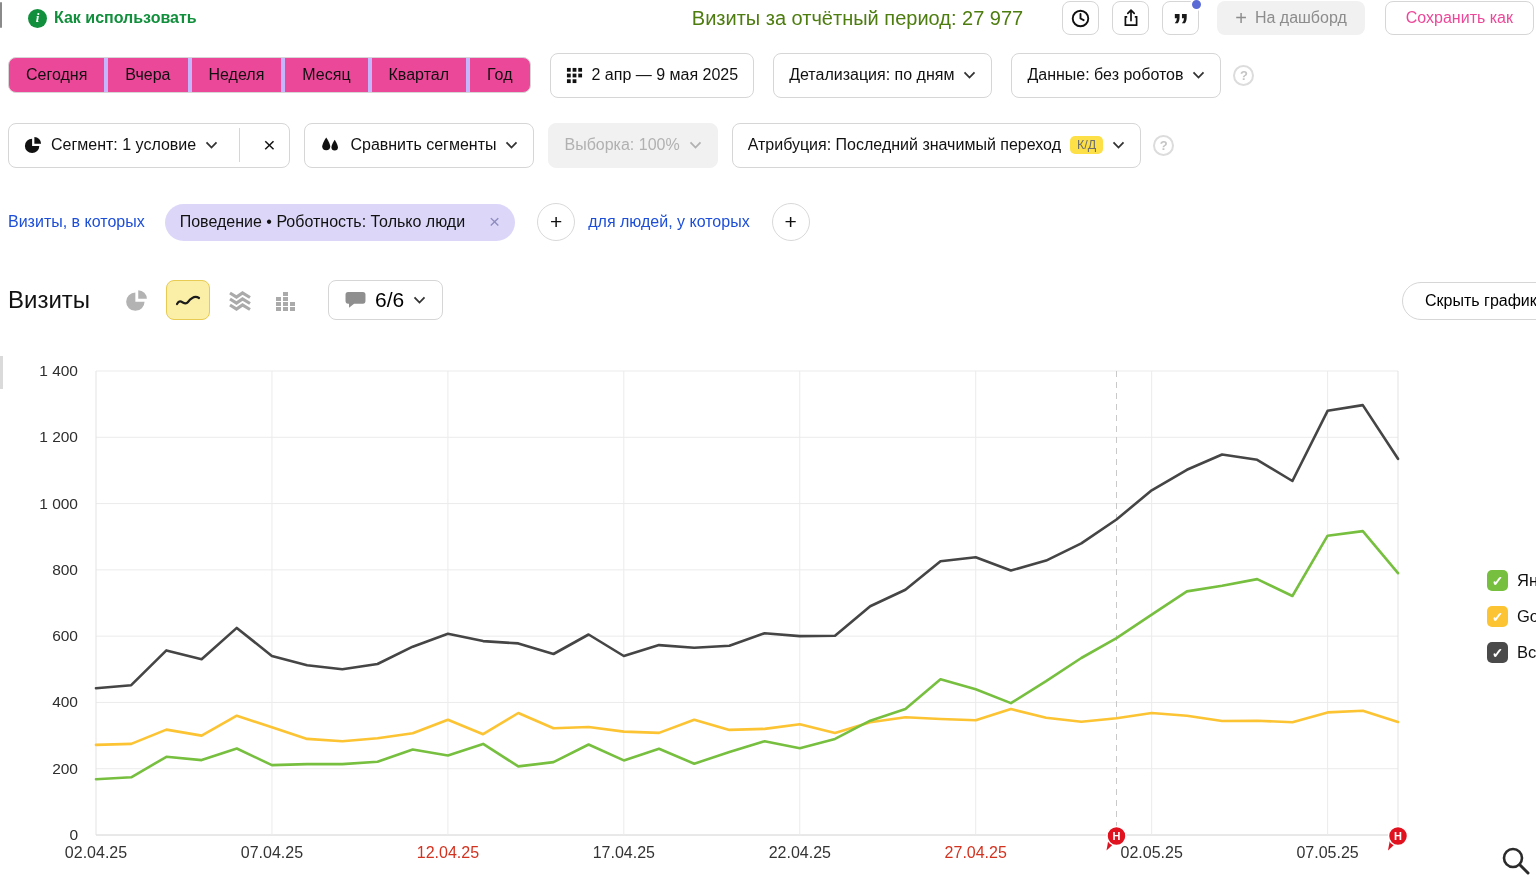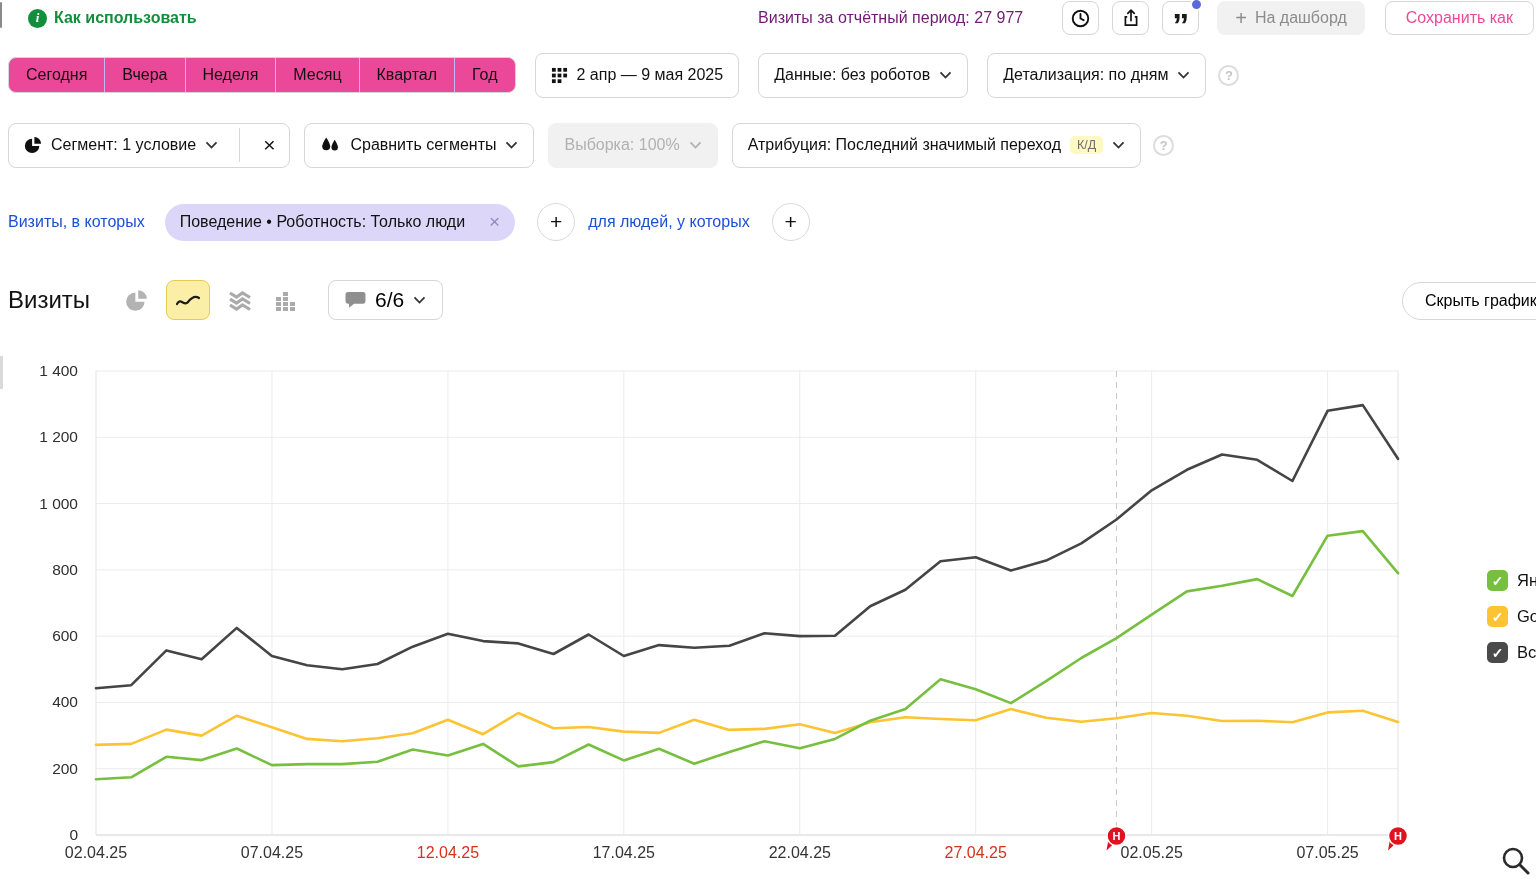--- a/index.html
+++ b/index.html
@@ -11,41 +11,41 @@
   .row1 { top:0; left:10px; right:2px; height:36px; }
   .row2 { top:57px; left:8px; height:36px; }
   .row3 { top:127px; left:8px; height:36px; }
   .row4 { top:203px; left:8px; height:38px; }
   .row5 { top:279px; left:8px; height:42px; }
 
   h1 { font-size:28px; font-weight:400; margin:0; white-space:nowrap; }
   .howto { display:flex; align-items:center; gap:7px; margin-left:18px; color:#118f3c; font-weight:700; font-size:16px; cursor:pointer; white-space:nowrap; }
   .info-ic { width:19px; height:19px; border-radius:50%; background:#118f3c; color:#fff; font-family:"Liberation Serif",serif; font-style:italic; font-weight:700; font-size:13px; display:flex; align-items:center; justify-content:center; }
   .spacer { flex:1; }
-  .period { color:#701a75; font-size:16px; margin-right:26px; white-space:nowrap; }
+  .period { color:#4d7c0f; font-size:20px; margin-right:26px; white-space:nowrap; }
   .icbtn { width:37px; height:34px; border:1px solid #d6d6d6; border-radius:8px; background:#fff; display:flex; align-items:center; justify-content:center; margin-left:13px; cursor:pointer; position:relative; padding:0; }
   .quote-glyph { font-size:34px; font-weight:700; color:#191919; line-height:8px; padding-top:14px; }
   .blue-dot { position:absolute; top:-4px; right:-5px; width:13px; height:13px; border-radius:50%; background:#5b6bd5; border:2px solid #fff; }
   .dashbtn { margin-left:18px; height:34px; background:#f1f1f1; border:none; border-radius:8px; padding:0 18px; color:#8c8c8c; font-size:16px; display:flex; align-items:center; gap:8px; cursor:pointer; white-space:nowrap; }
   .dashbtn .plus { font-size:20px; line-height:16px; }
   .savebtn { margin-left:20px; height:34px; border:1px solid #d6d6d6; border-radius:8px; background:#fff; padding:0 20px; font-size:16px; color:#ec4899; cursor:pointer; white-space:nowrap; }
 
   .presets { display:flex; border:1px solid #d6d6d6; border-radius:8px; overflow:hidden; height:36px; background:#ec4899; }
-  .preset { padding:0 17px; display:flex; align-items:center; font-size:16px; border-left:1px solid #c4b5fd; cursor:pointer; white-space:nowrap; }
+  .preset { padding:0 17px; display:flex; align-items:center; font-size:16px; border-left:4px solid #c4b5fd; cursor:pointer; white-space:nowrap; }
   .preset:first-child { border-left:none; }
 
   .btn { height:45px; border:1px solid #d6d6d6; border-radius:8px; background:#fff; padding:8px 15px; font-size:16px; color:#111; display:flex; align-items:center; gap:9px; cursor:pointer; white-space:nowrap; }
   .row2 > * + * { margin-left:19px; }
   .row3 > * + * { margin-left:14px; }
   .btn.muted { background:#f1f1f1; border-color:#f1f1f1; color:#b1b1b1; }
   .btn.muted svg { color:#b1b1b1; }
   .grp { padding-right:0; }
   .vdiv { width:1px; height:34px; background:#d6d6d6; margin-left:12px; }
   .xbtn { padding:0 14px; font-size:21px; color:#111; cursor:pointer; }
-  .kd-badge { background:#fef9c3; color:#6e6e6e; font-size:12.5px; padding:2px 7px; border-radius:5px; }
+  .kd-badge { background:#fde047; color:#6e6e6e; font-size:12.5px; padding:2px 7px; border-radius:5px; }
   .help { width:21px; height:21px; border:2px solid #dcdcdc; border-radius:50%; color:#c4c4c4; font-weight:700; font-size:13px; display:flex; align-items:center; justify-content:center; margin-left:12px; cursor:pointer; }
   .chev { flex:none; color:#333; }
 
   .gray { color:#1d4ed8; font-size:16px; white-space:nowrap; }
   .chip { margin-left:20px; height:37px; background:#dcd7f8; border-radius:19px; display:flex; align-items:center; padding:0 15px; font-size:16px; gap:24px; cursor:pointer; white-space:nowrap; }
   .chipx { color:#8f8cc0; font-size:19px; cursor:pointer; }
   .pluscirc { margin-left:22px; width:38px; height:38px; border-radius:50%; border:1.5px solid #d9d9d9; background:#fff; font-size:21px; color:#111; display:flex; align-items:center; justify-content:center; cursor:pointer; padding:0; }
   .ml13 { margin-left:13px; }
 
   h2 { font-size:24px; font-weight:400; margin:0; }
@@ -121,27 +121,27 @@
           <rect x="13" y="1" width="4" height="4"></rect>
           <rect x="1" y="7" width="4" height="4"></rect>
           <rect x="7" y="7" width="4" height="4"></rect>
           <rect x="13" y="7" width="4" height="4"></rect>
           <rect x="1" y="13" width="4" height="4"></rect>
           <rect x="7" y="13" width="4" height="4"></rect>
         </svg>
       <span>2 апр — 9 мая 2025</span>
     </button>
     <button class="btn">
+      <span>Детализация: по дням</span>
+      <svg class="chev" width="13" height="8" viewBox="0 0 12 8">
+          <path d="M1 1.3 L6 6.5 L11 1.3" fill="none" stroke="currentColor" stroke-width="1.8"></path>
+        </svg>
+    </button>
+    <button class="btn">
       <span>Данные: без роботов</span>
-      <svg class="chev" width="13" height="8" viewBox="0 0 12 8">
-          <path d="M1 1.3 L6 6.5 L11 1.3" fill="none" stroke="currentColor" stroke-width="1.8"></path>
-        </svg>
-    </button>
-    <button class="btn">
-      <span>Детализация: по дням</span>
       <svg class="chev" width="13" height="8" viewBox="0 0 12 8">
           <path d="M1 1.3 L6 6.5 L11 1.3" fill="none" stroke="currentColor" stroke-width="1.8"></path>
         </svg>
     </button>
     <span class="help">?</span>
   </div>
 
   <div class="row row3">
     <div class="btn grp">
       <svg width="18" height="18" viewBox="0 0 20 20">

